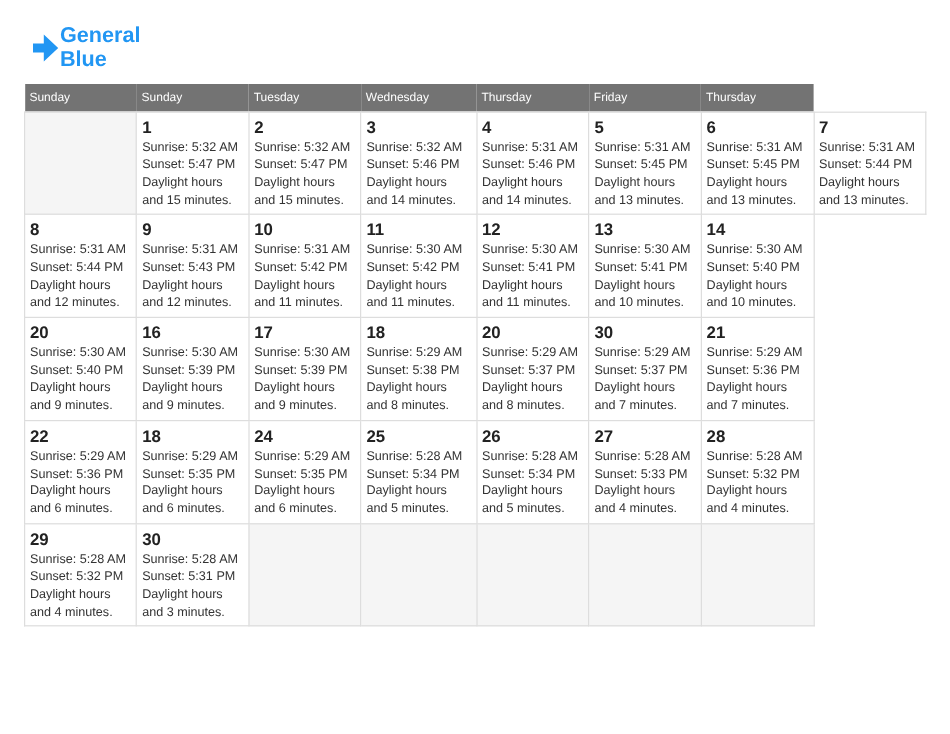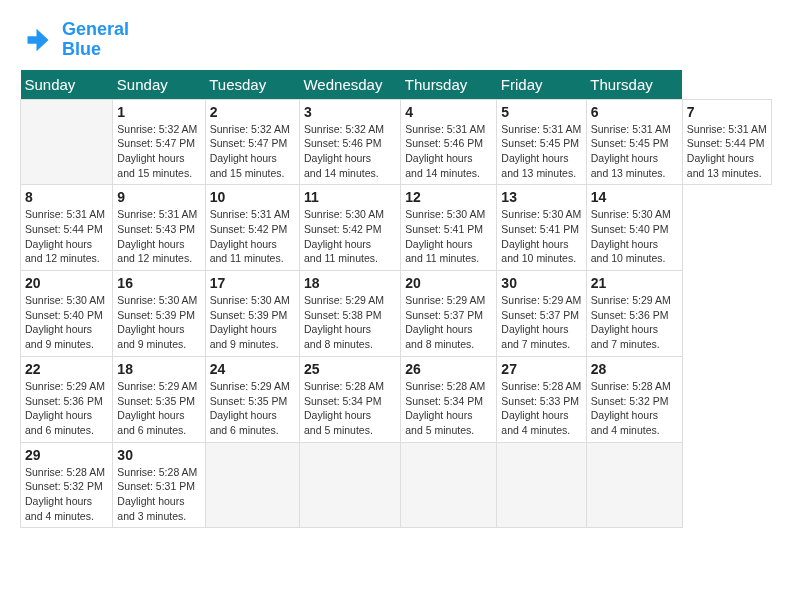--- a/index.html
+++ b/index.html
@@ -12,21 +12,21 @@
     }
     .header {
       display: flex;
       justify-content: space-between;
       align-items: flex-start;
       margin-bottom: 10px;
     }
     .logo {
       display: flex;
       align-items: center;
-      gap: 12px;
+      gap: 0;
     }
     .logo-text {
       font-size: 18px;
       font-weight: bold;
       color: #333;
       line-height: 1.1;
     }
     .logo-text span {
       color: #2196F3;
     }
@@ -45,25 +45,25 @@
     .location {
       font-size: 14px;
       color: #555;
     }
     table {
       width: 100%;
       border-collapse: collapse;
       font-size: 11px;
     }
     th {
-      background-color: #0f766e;
+      background-color: #737373;
       color: white;
       padding: 6px 4px;
       text-align: left;
-      font-size: 15px;
+      font-size: 10px;
       font-weight: normal;
     }
     td {
       border: 1px solid #ddd;
       vertical-align: top;
       padding: 4px;
       width: 108px;
       height: 80px;
       background: #fff;
     }

